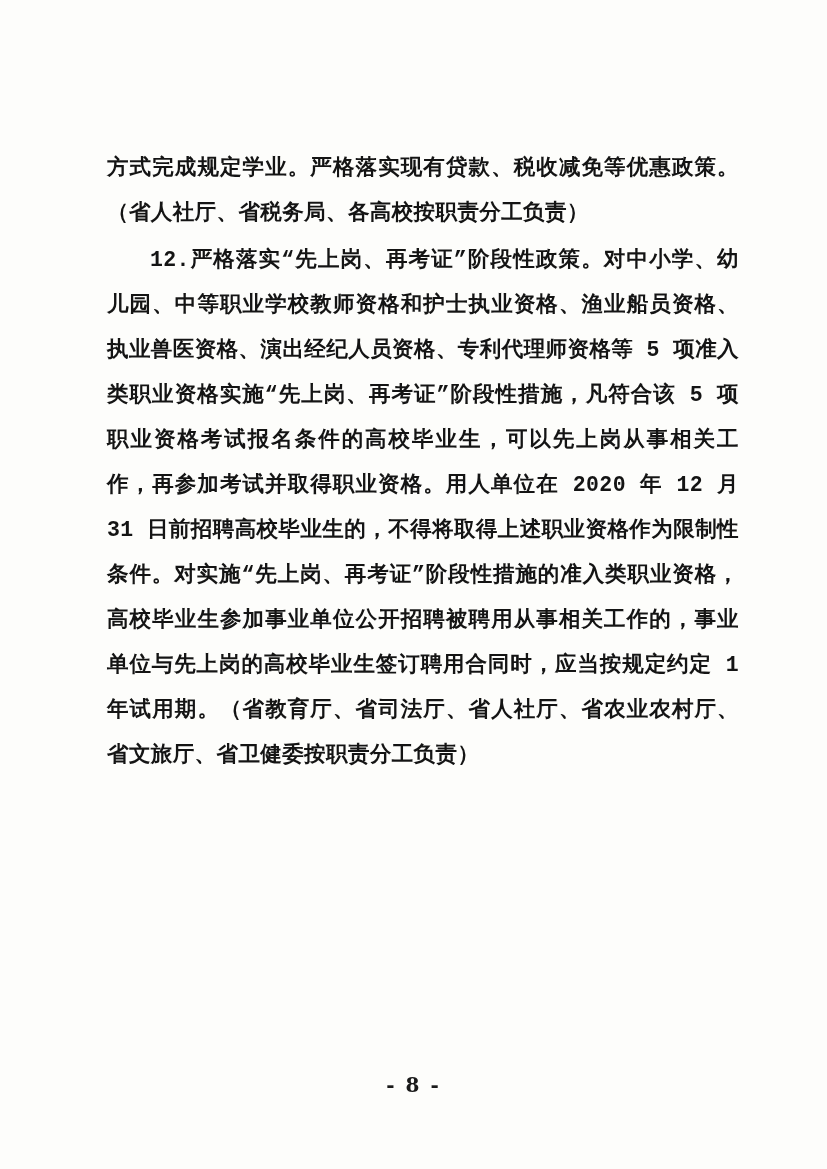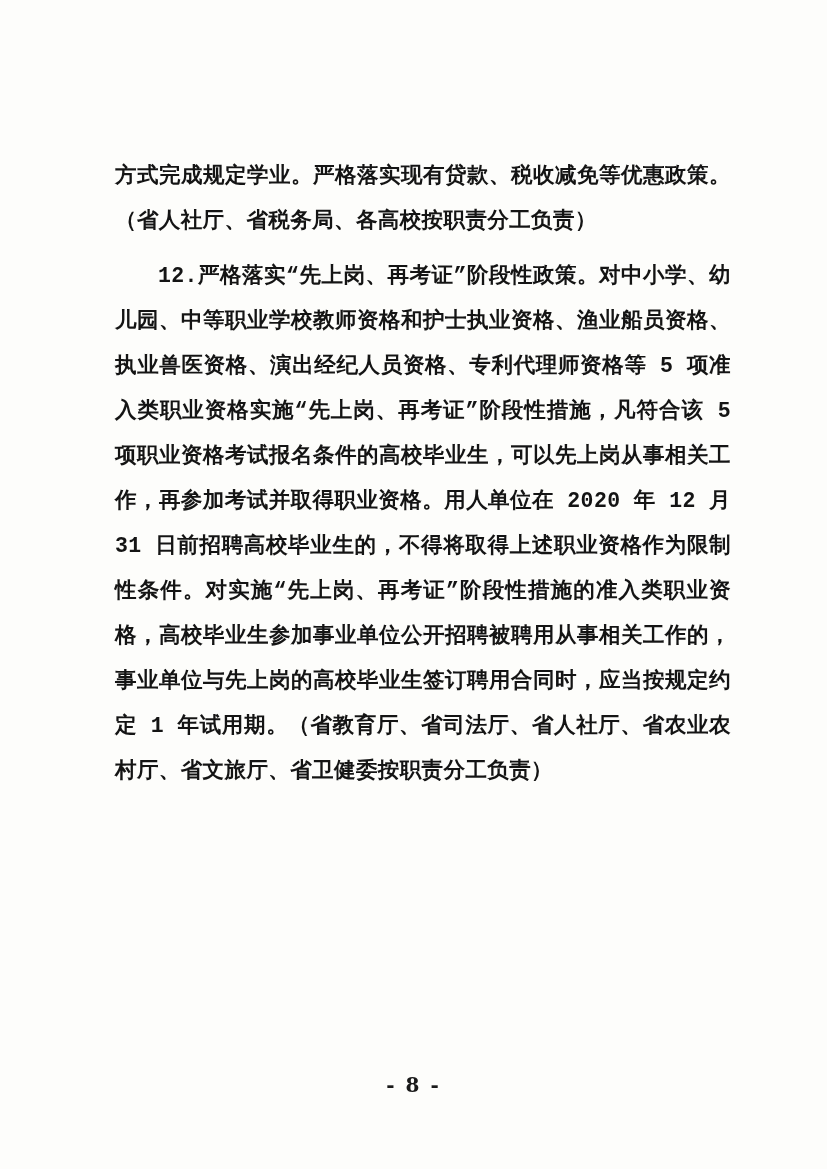--- a/index.html
+++ b/index.html
@@ -23,21 +23,21 @@
     width: 640px;
   }
   .para {
     font-family: "DejaVu Serif", serif;
     font-size: 21.5px;
     line-height: 45px;
     color: #141414;
     text-align: justify;
     text-justify: inter-ideograph;
     letter-spacing: 0.4px;
-    margin: 12px;
+    margin: 4px;
     font-weight: 600;
   }
   .para + .para {
     margin-top: 0px;
   }
   .indent {
     text-indent: 43px;
     font-family: Liberation Mono, monospace;
   }
   .footer {

